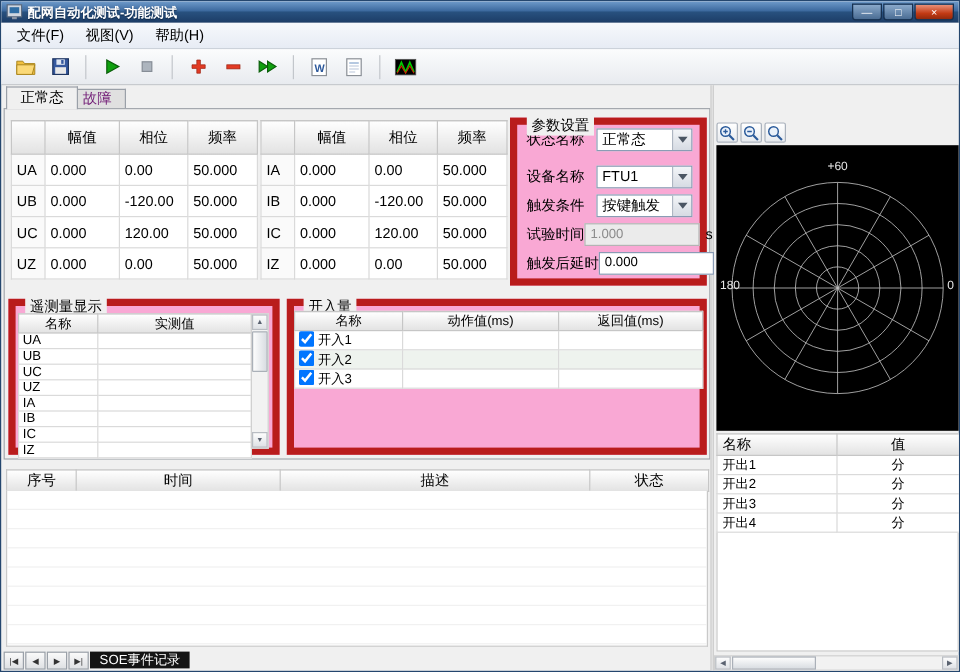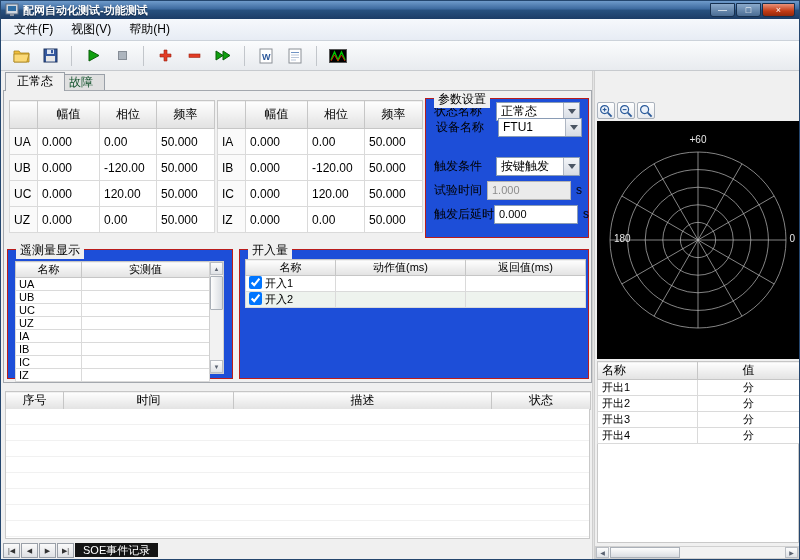--- a/index.html
+++ b/index.html
@@ -42,51 +42,51 @@
     display:flex; align-items:center; padding-left:8px; gap:5px;
   }
   .tool-btn { width:24px; height:24px; display:flex; align-items:center; justify-content:center; border:1px solid transparent; border-radius:2px; }
   .tool-sep { width:1px; height:20px; background:#c2c6cb; margin:0 4px; }
   
   .tab {
     position:absolute; height:18px; padding:0 11px; line-height:17px; font-size:12px;
     border:1px solid #9aa0a8; border-bottom:none; background:#e3e3e3; z-index:1;
   }
   .tab.active { background:#f0f0f0; z-index:3; height:19px; }
-  .tab.disabled { color:#14532d; background:#e0e0e0; }
+  .tab.disabled { color:#701a75; background:#e0e0e0; }
   .left-page {
     position:absolute; left:2px; top:89px; width:589px; height:293px;
     border:1px solid #a4a8ae; background:#f0f0f0; z-index:2;
   }
   
   table.grid { position:absolute; border-collapse:collapse; table-layout:fixed; background:#fff; z-index:4; }
   table.grid th {
     background:linear-gradient(#fefefe,#e2e2e2); border:1px solid #c6c6c6;
     font-weight:normal; font-size:12px; text-align:center; padding:0 2px;
   }
   table.grid td { background:#fff; border:1px solid #dadada; padding:0 4px; font-size:12px; }
   table.grid td.rowhead { background:#fafafa; text-align:left; }
   .phasor-grid th { height:28px; }
   .phasor-grid td { height:26px; }
   
-  .groupbox { position:absolute; border:1px solid #b91c1c; z-index:4; background:#1d4ed8; }
+  .groupbox { position:absolute; border:6px solid #b91c1c; z-index:4; background:#f9a8d4; }
   .gb-title { position:absolute; top:-8px; left:8px; background:#f0f0f0; padding:0 4px; font-size:12px; z-index:5; }
   .param-row { position:absolute; left:8px; right:6px; height:20px; display:flex; align-items:center; }
   .param-label { width:62px; font-size:12px; white-space:nowrap; }
   .combo {
     position:relative; width:84px; height:19px; border:1px solid #8a9cb5; background:#fff;
     font-size:12px; line-height:17px; padding:0 18px 0 4px; overflow:hidden;
   }
   .combo .arrow-btn {
     position:absolute; right:0; top:0; bottom:0; width:16px;
     background:linear-gradient(#f3f5f8,#d6dbe3); border-left:1px solid #aeb6c2;
     display:flex; align-items:center; justify-content:center;
   }
   .tri-down { width:0; height:0; border-left:4px solid transparent; border-right:4px solid transparent; border-top:5px solid #4a5563; }
-  .textbox { width:84px; height:19px; border:1px solid #8a9cb5; background:#fff; font-size:11px; padding:0 4px;
+  .textbox { width:96px; height:19px; border:1px solid #8a9cb5; background:#fff; font-size:11px; padding:0 4px;
     font-family:"Liberation Sans","DejaVu Sans",sans-serif; }
   .textbox:disabled { background:#ebebeb; color:#8c8c8c; border-color:#b4b4b4; }
   .unit { margin-left:5px; font-size:12px; }
   
   table.small th { height:16px; font-size:11px; }
   table.small td { height:13px; font-size:11px; padding:0 3px; }
   table.din td { height:16px; font-size:11px; }
   table.din tr:nth-child(even) td { background:#eef3ee; }
   .white-fill { position:absolute; background:#fff; border:1px solid #c9c9c9; z-index:3; }
   
@@ -307,21 +307,21 @@
     <span class="gb-title">参数设置</span>
     <div class="param-row" style="top:2px;align-items:center;">
       <span class="param-label">状态名称</span>
       <div class="combo">
         <span>正常态</span>
         <span class="arrow-btn">
             <span class="tri-down"></span>
           </span>
       </div>
     </div>
-    <div class="param-row" style="top:18px;justify-content:flex-end;">
+    <div class="param-row" style="top:33px;justify-content:flex-end;">
       <span class="param-label">设备名称</span>
       <div class="combo">
         <span>FTU1</span>
         <span class="arrow-btn">
             <span class="tri-down"></span>
           </span>
       </div>
     </div>
     <div class="param-row" style="top:57px;">
       <span class="param-label">触发条件</span>
@@ -417,20 +417,25 @@
     </tr>
       </thead>
     <tbody>
       <tr>
         <td><input type="checkbox" checked="" style="vertical-align: -2px; margin: 0px 3px 0px 0px;"><span>开入1</span></td>
         <td></td>
         <td></td>
       </tr>
       <tr>
         <td><input type="checkbox" checked="" style="vertical-align: -2px; margin: 0px 3px 0px 0px;"><span>开入2</span></td>
+        <td></td>
+        <td></td>
+      </tr>
+      <tr>
+        <td><input type="checkbox" checked="" style="vertical-align: -2px; margin: 0px 3px 0px 0px;"><span>开入3</span></td>
         <td></td>
         <td></td>
       </tr>
     </tbody>
   </table>
 
   <table class="grid" style="left:4px; top:390px; width:585px;">
     <colgroup>
         <col style="width:58px">
         <col style="width:170px">
@@ -501,21 +506,21 @@
         <circle cx="101" cy="119" r="88"></circle>
         <line x1="13" y1="119" x2="189" y2="119"></line>
         <line x1="101" y1="31" x2="101" y2="207"></line>
         <line x1="24.8" y1="75" x2="177.2" y2="163"></line>
         <line x1="24.8" y1="163" x2="177.2" y2="75"></line>
         <line x1="57" y1="42.8" x2="145" y2="195.2"></line>
         <line x1="57" y1="195.2" x2="145" y2="42.8"></line>
       </g>
     </svg>
     <span class="chart-label" style="left:50%; top:13px; transform:translateX(-50%);">+60</span>
-    <span class="chart-label" style="left:17px; top:112px;">180</span>
+    <span class="chart-label" style="left:3px; top:112px;">180</span>
     <span class="chart-label" style="right:4px; top:112px;">0</span>
     <span class="chart-label" style="left:50%; top:211px; transform:translateX(-50%);margin-top:38px;">-90</span>
   </div>
 
   <div class="white-fill" style="left:596px; top:360px; width:202px; height:182px;"></div>
   <table class="grid out" style="left:596px; top:360px; width:202px;">
     <colgroup>
         <col style="width:100px">
         <col style="width:102px">
       </colgroup>

